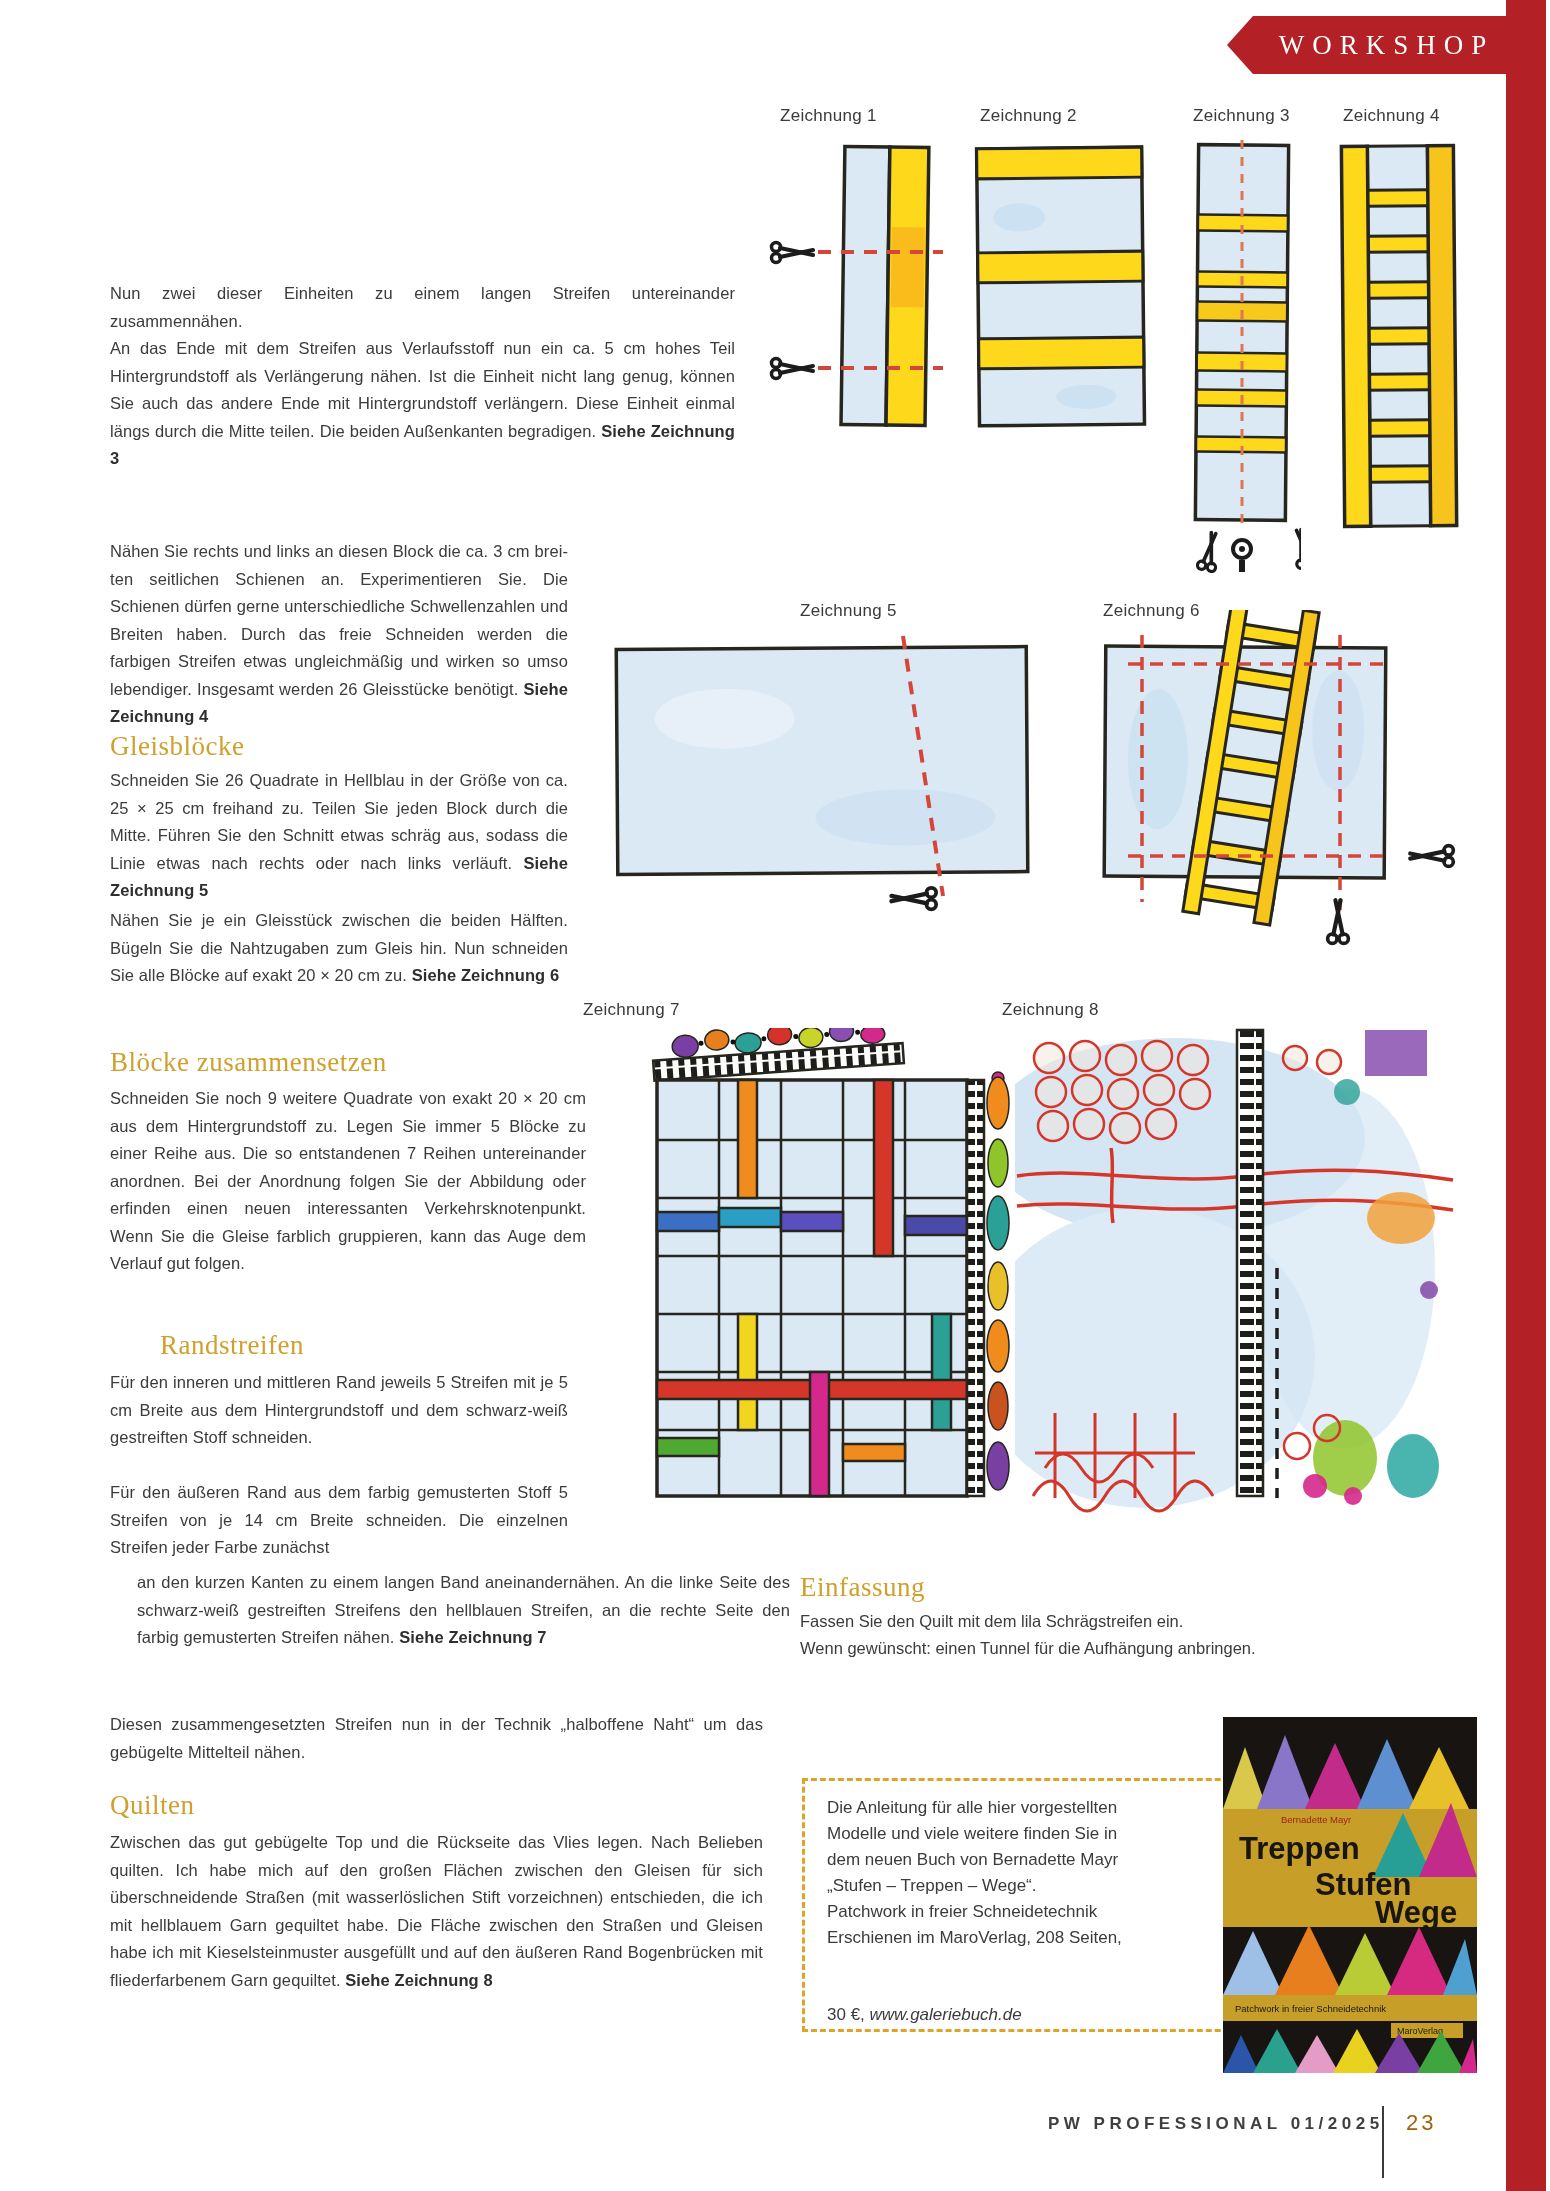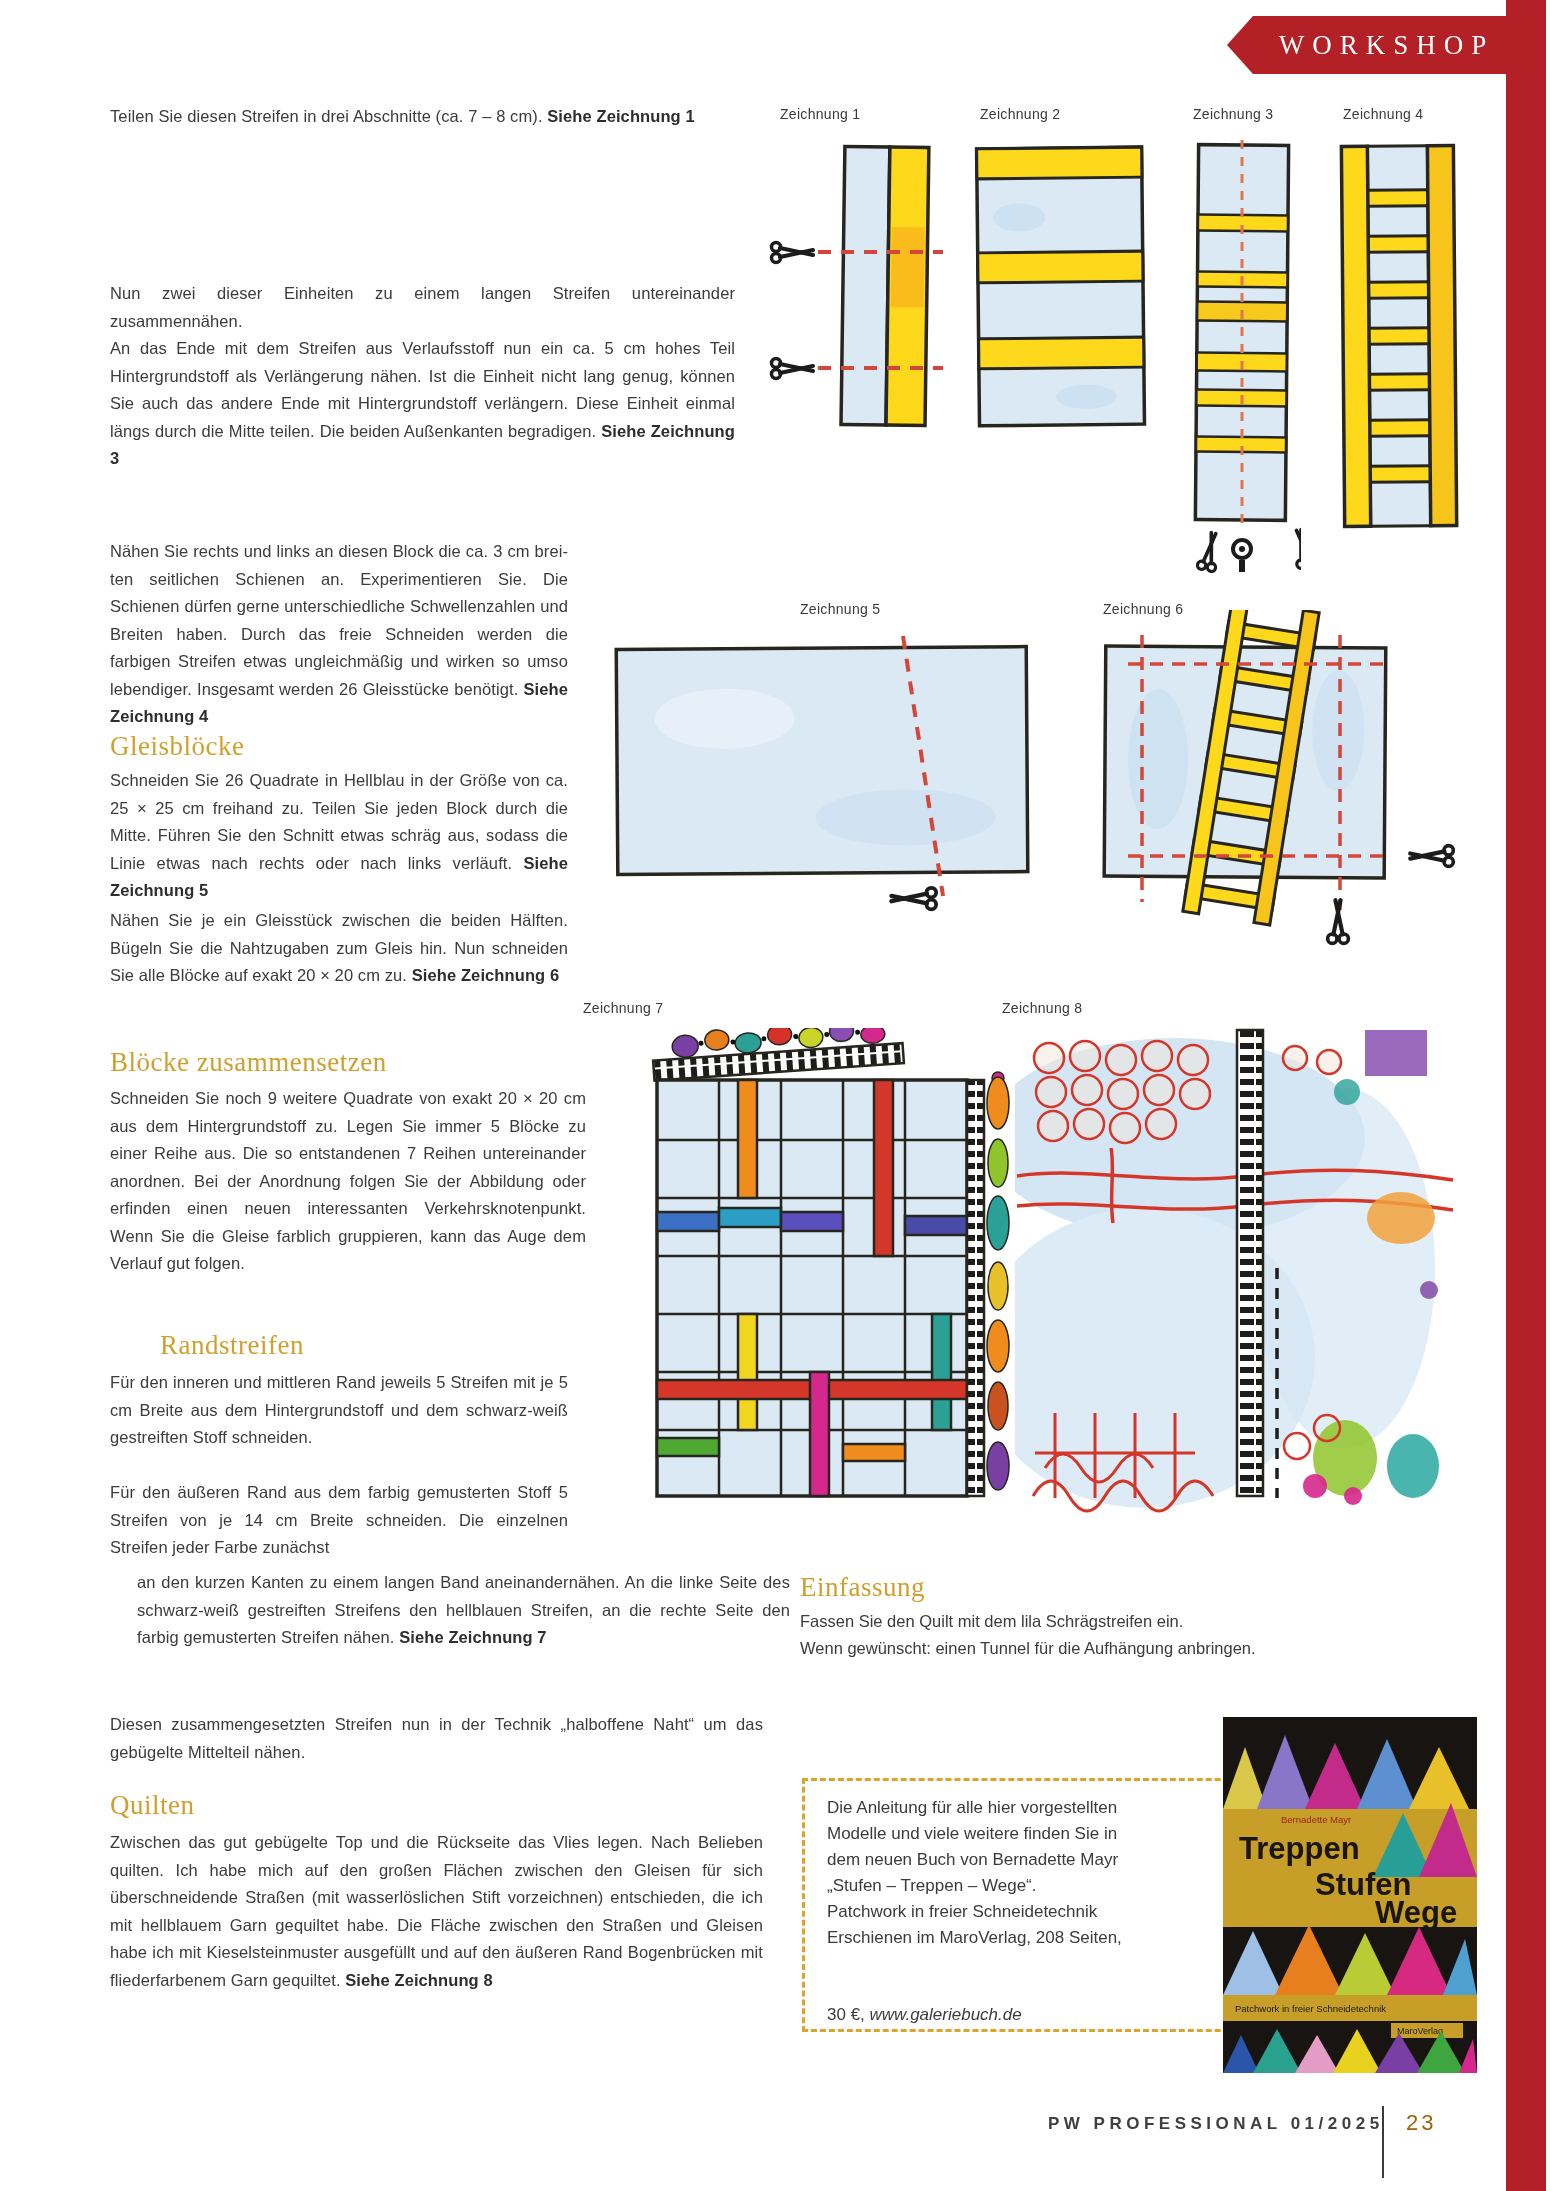--- a/index.html
+++ b/index.html
@@ -11,21 +11,21 @@
   .para{
     position:absolute; margin:0; font-size:16.5px; line-height:27.5px;
     color:#3b3b3b; text-align:justify; letter-spacing:0.1px;
   }
   .para b{font-weight:700; color:#2e2e2e;}
   .head{
     position:absolute; margin:0; font-family:"Liberation Serif", serif;
     font-weight:400; font-size:27px; color:#cfa02e; letter-spacing:0.5px;
   }
   .figlabel{
-    position:absolute; font-size:14px; color:#3a3a3a; letter-spacing:0.3px;
+    position:absolute; font-size:17px; color:#3a3a3a; letter-spacing:0.3px;
   }
   .fig{position:absolute;}
   
   #side-strip{position:absolute; left:1506px; top:0; width:40px; height:2191px; background:#b32025;}
   #banner{
     position:absolute; left:1227px; top:16px; width:319px; height:58px; background:#b32025;
     clip-path:polygon(0 50%, 26px 0, 100% 0, 100% 100%, 26px 100%);
     color:#ffffff; font-family:"Liberation Serif", serif; font-size:27px;
     letter-spacing:8px; text-align:center; line-height:58px;
   }
@@ -78,21 +78,20 @@
           <rect x="3" y="1" width="6" height="18" fill="#1d1d1b"></rect>
       </pattern>
     </defs>
   </svg>
 
   <div id="side-strip"></div>
   <div id="banner">
     <span>WORKSHOP</span>
   </div>
 
-  <p class="para" style="left:110px;top:103px;width:625px;"><span>Teilen Sie diesen Streifen in drei Abschnitte (ca. 7 – 8 cm). </span><b>Siehe Zeichnung 1</b></p>
 
 
   <p class="para" style="left:110px;top:280px;width:625px;"><span>Nun zwei dieser Einheiten zu einem langen Streifen untereinan­der zusammennähen.</span></p>
 
   <p class="para" style="left:110px;top:335px;width:625px;"><span>An das Ende mit dem Streifen aus Verlaufsstoff nun ein ca. 5 cm hohes Teil Hintergrundstoff als Verlängerung nähen. Ist die Einheit nicht lang genug, können Sie auch das andere Ende mit Hintergrundstoff verlängern. Diese Einheit einmal längs durch die Mitte teilen. Die beiden Außenkanten begradigen. </span><b>Siehe Zeichnung 3</b></p>
 
   <p class="para" style="left:110px;top:538px;width:458px;"><span>Nähen Sie rechts und links an diesen Block die ca. 3 cm brei­ten seitlichen Schienen an. Experimentieren Sie. Die Schienen dürfen gerne unterschiedliche Schwellenzahlen und Breiten haben. Durch das freie Schneiden werden die farbigen Streifen etwas ungleichmäßig und wirken so umso lebendiger. Insge­samt werden 26 Gleisstücke benötigt. </span><b>Siehe Zeichnung 4</b></p>
 
   <h2 class="head" style="left:110px;top:731px;">Gleisblöcke</h2>
 

